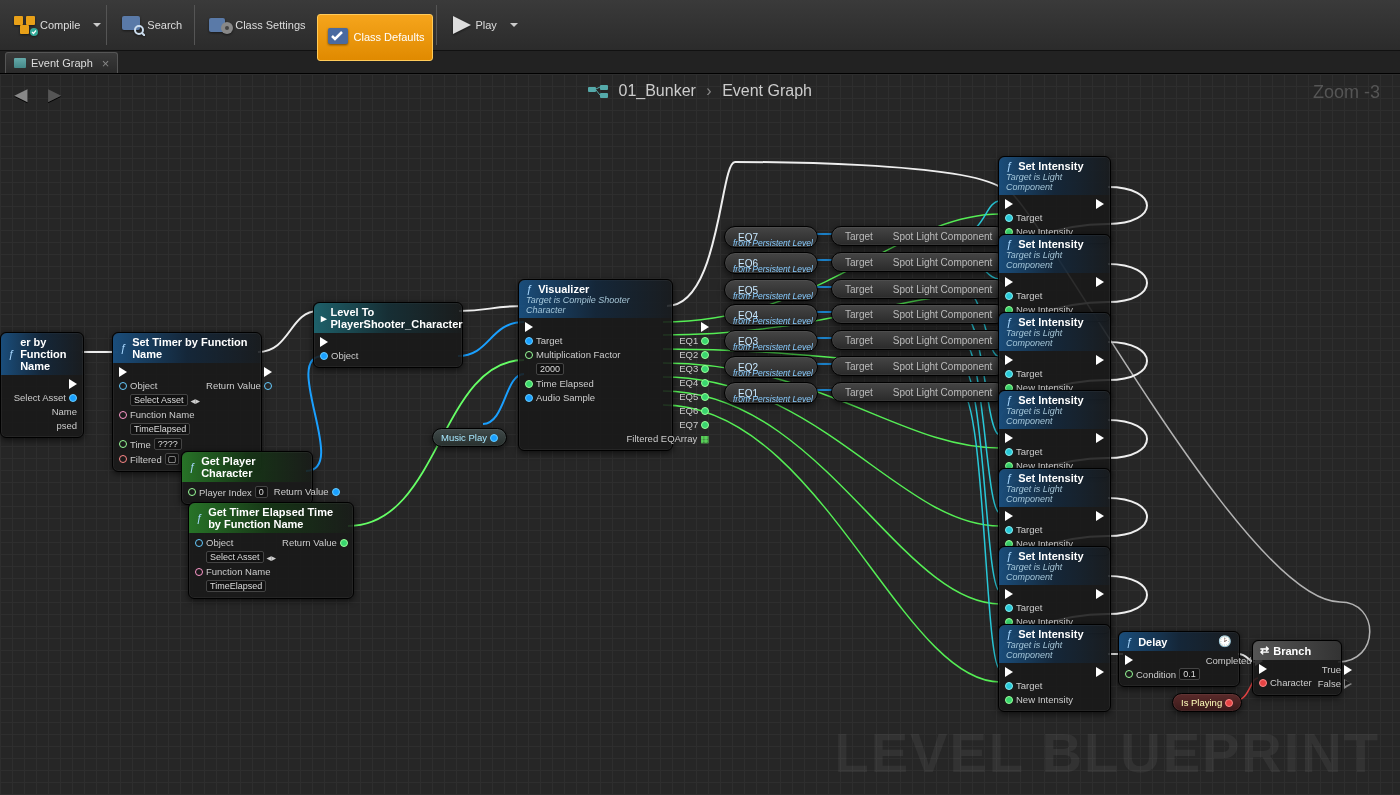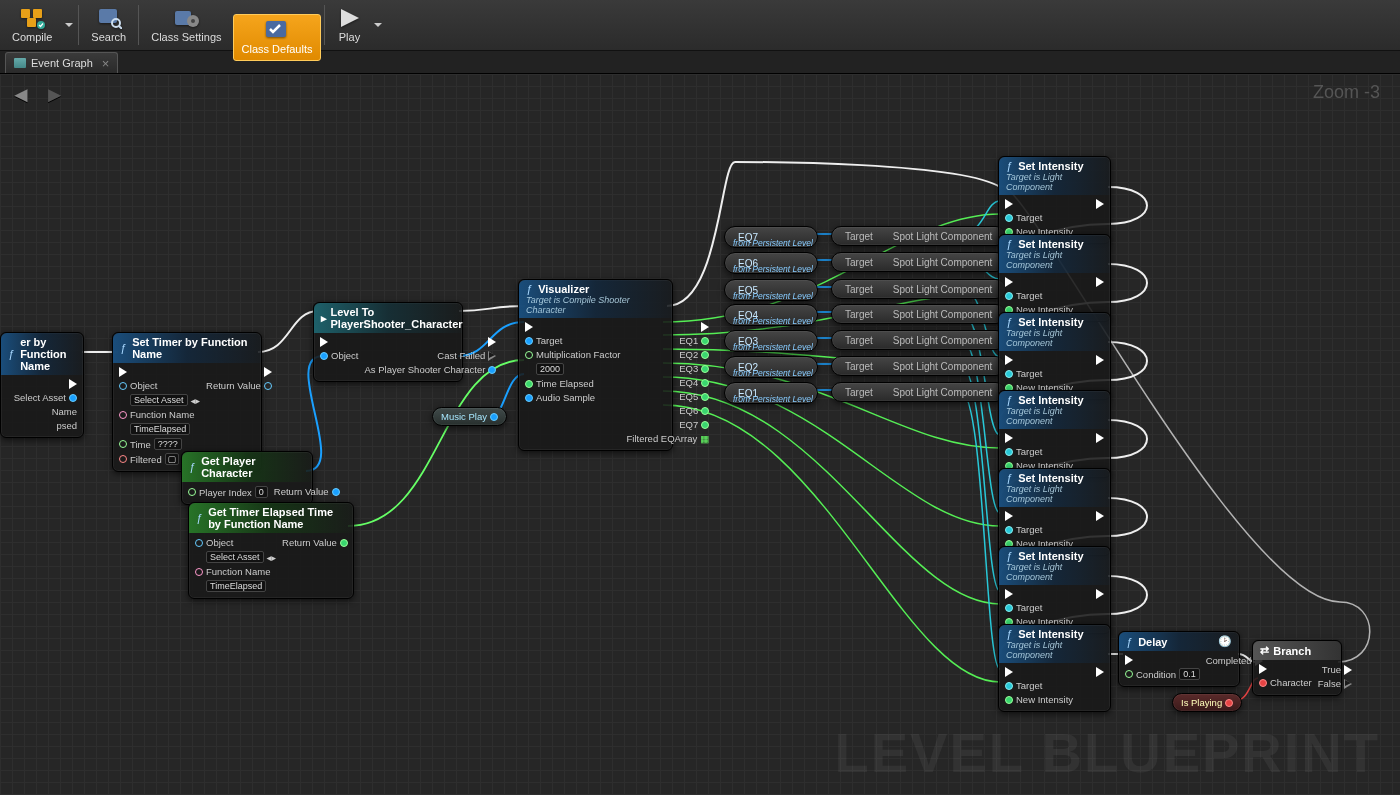--- a/index.html
+++ b/index.html
@@ -1,20 +1,20 @@
 <!DOCTYPE html>
 <html><head>
 <meta charset="utf-8">
 <style>
   * { box-sizing: border-box; margin: 0; padding: 0; font-family: "Segoe UI", Tahoma, sans-serif; }
   body { background:#1a1a1a; color:#bbb; width:1400px; height:795px; overflow:hidden; position:relative; }
 
   
   .toolbar { height:51px; background:linear-gradient(#3a3a3a,#2b2b2b); display:flex; align-items:center; padding:2px 2px; border-bottom:1px solid #111;}
-  .tool-btn { display:flex; flex-direction:column; align-items:center; justify-content:center; height:47px; padding:0 8px; margin:0 1px; border:1px solid transparent; border-radius:3px; cursor:pointer; gap:2px; }
+  .tool-btn { display:flex; flex-direction:row; align-items:center; justify-content:center; height:47px; padding:0 8px; margin:0 1px; border:1px solid transparent; border-radius:3px; cursor:pointer; gap:2px; }
   .tool-btn .lbl { font-size:11px; color:#ddd; }
   .tool-btn.active { background:linear-gradient(#f6a51c,#e08a00); border-color:#ffcb5a;margin-top:24px; }
   .tool-btn.active .lbl { color:#fff; }
   .tool-btn svg { filter: drop-shadow(0 1px 1px rgba(0,0,0,.5)); }
   .tool-sep { width:1px; height:40px; background:#1a1a1a; margin:0 2px; border-right:1px solid #555;}
   .tool-drop { width:14px; display:flex; align-items:center; justify-content:center; cursor:pointer;}
   .tool-drop::after { content:""; border:4px solid transparent; border-top-color:#ccc; margin-top:4px; }
 
   
   .tabbar { height:23px; background:#222; display:flex; align-items:flex-end; padding-left:5px; border-bottom:1px solid #000;}
@@ -138,20 +138,32 @@
   </div>
 </div>
 
 <div class="viewport">
 
   <div class="nav-arrows">
     <span>◄</span>
     <span class="dis">►</span>
   </div>
 
+  <div class="breadcrumb">
+    <svg class="bc-icon" viewBox="0 0 20 14">
+        <rect x="0" y="2" width="8" height="5" fill="#5aa" rx="1"></rect>
+        <rect x="12" y="0" width="8" height="5" fill="#5aa" rx="1"></rect>
+        <rect x="12" y="8" width="8" height="5" fill="#5aa" rx="1"></rect>
+        <line x1="8" y1="4" x2="12" y2="2" stroke="#5aa"></line>
+        <line x1="8" y1="5" x2="12" y2="10" stroke="#5aa"></line>
+      </svg>
+    <span>01_Bunker</span>
+    <span class="chev">›</span>
+    <span>Event Graph</span>
+  </div>
 
   <div class="zoom-ind">Zoom -3</div>
   <div class="watermark">LEVEL BLUEPRINT</div>
 
   <svg class="wires">
 
     <path d="M82 278 C100 278 100 278 118 278" stroke="#eee" stroke-width="2" fill="none"></path>
     <path d="M258 278 C290 278 290 237 318 237" stroke="#eee" stroke-width="2" fill="none"></path>
     <path d="M459 237 C490 237 490 232 525 232" stroke="#eee" stroke-width="2" fill="none"></path>
 
@@ -282,33 +294,20 @@
     <div class="body">
       <div class="col">
         <div class="pin">
             <span class="arrow"></span>
           </div>
         <div class="pin">
             <span class="dot blue"></span>
             <span>Object</span>
           </div>
       </div>
-      <div class="col right">
-        <div class="pin">
-            <span class="arrow"></span>
-          </div>
-        <div class="pin">
-            <span>Cast Failed</span>
-            <span class="arrow hollow"></span>
-          </div>
-        <div class="pin">
-            <span>As Player Shooter Character</span>
-            <span class="dot blue"></span>
-          </div>
-      </div>
     </div>
   </div>
 
   <div class="node pure" style="left:181px;top:377px;width:132px">
     <div class="head">
         <div class="title">
           <span class="fx">ƒ</span>
           <span>Get Player Character</span>
         </div>
       </div>
@@ -353,21 +352,21 @@
       </div>
       <div class="col right">
         <div class="pin">
             <span>Return Value</span>
             <span class="dot green"></span>
           </div>
       </div>
     </div>
   </div>
 
-  <div class="node musicpill" style="left:432px;top:333px">
+  <div class="node musicpill" style="left:432px;top:354px">
     <span class="pin">
         <span style="color:#a8e8ff">Music Play</span> 
         <span class="dot blue"></span>
       </span>
   </div>
 
   <div class="node" style="left:518px;top:205px;width:155px">
     <div class="head">
       <div class="title">
           <span class="fx">ƒ</span>

